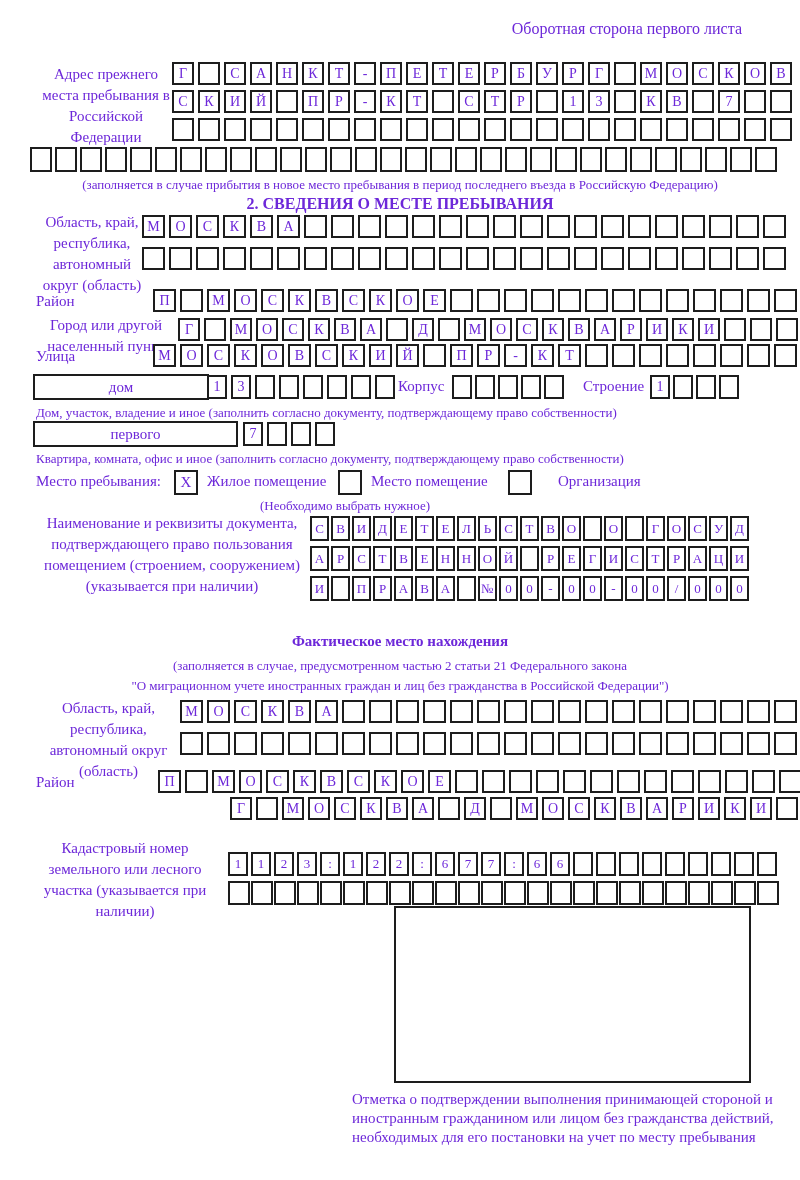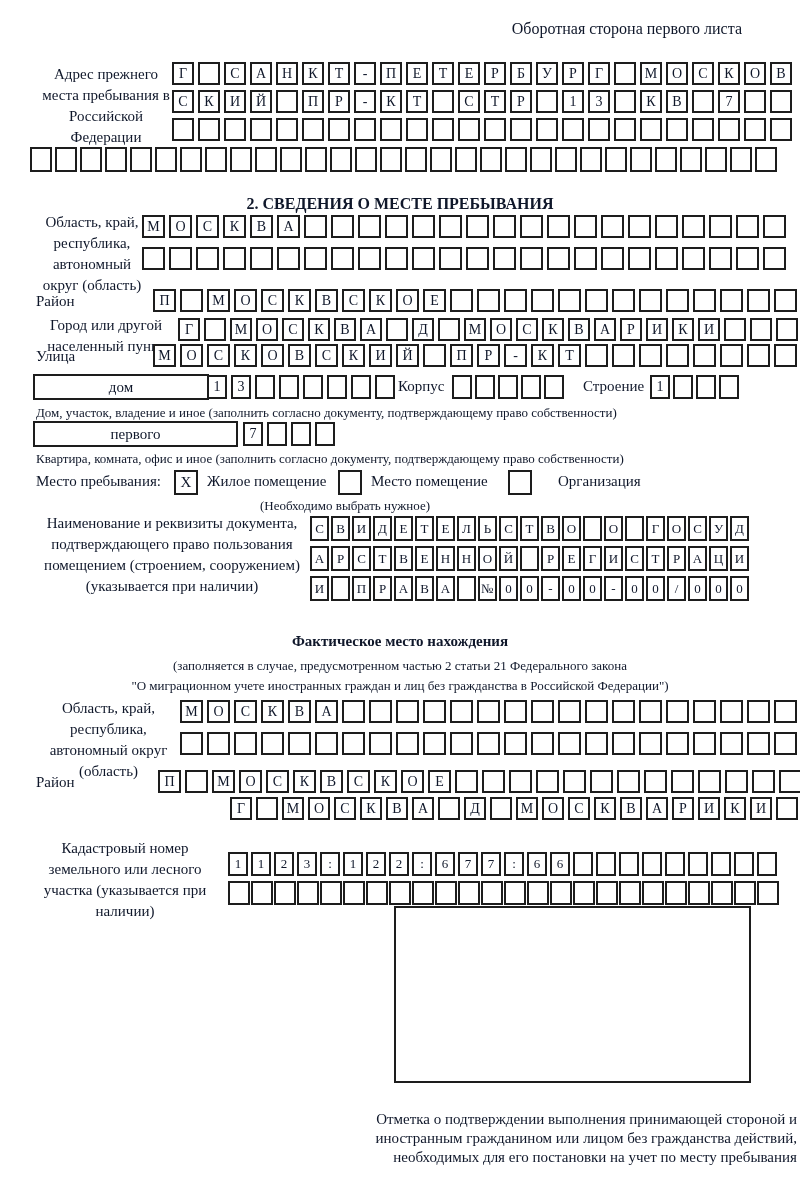--- a/index.html
+++ b/index.html
@@ -1,18 +1,18 @@
 <!DOCTYPE html>
 <html><head>
 <meta charset="utf-8">
 <style>
   html,body{margin:0;padding:0;background:#fff;}
   #page{
     position:relative;width:800px;height:1180px;background:#ffffff;
-    font-family:"Liberation Serif","DejaVu Serif",serif;color:#0f172a;overflow:hidden;
+    font-family:"Liberation Serif","DejaVu Serif",serif;color:#6d28d9;overflow:hidden;
   }
   .hnote{position:absolute;top:20px;right:58px;font-size:16px;}
   .lbl{position:absolute;font-size:15px;line-height:21px;text-align:center;}
   .caption{position:absolute;font-size:13px;line-height:18px;}
   .center{text-align:center;left:0;width:800px;}
   .bold{font-weight:bold;}
   .cellrow{position:absolute;display:flex;}
   .cell{
     box-sizing:border-box;border:2px solid #1d1d1d;background:#fff;
     display:flex;align-items:center;justify-content:center;
@@ -29,21 +29,21 @@
   .wbox{
     position:absolute;box-sizing:border-box;border:2px solid #1d1d1d;
     display:flex;align-items:center;justify-content:center;font-size:15px;background:#fff;
   }
   .cb{
     position:absolute;box-sizing:border-box;width:24px;height:25px;border:2px solid #1d1d1d;
     display:flex;align-items:center;justify-content:center;font-size:15px;background:#fff;
   }
   .inline-lbl{position:absolute;font-size:15px;}
   .stamp{position:absolute;box-sizing:border-box;border:2px solid #1d1d1d;background:#fff;}
-  .stampnote{position:absolute;font-size:15px;line-height:19px;text-align:right;margin-top:20px;}
+  .stampnote{position:absolute;font-size:15px;line-height:19px;text-align:left;}
 </style>
 </head>
 <body>
 
 <div id="page">
 
   <div class="hnote">Оборотная сторона первого листа</div>
 
   <div class="lbl" style="left:36px;top:64px;width:140px">Адрес прежнего места пребывания в Российской Федерации</div>
   <div class="cellrow cr-a" style="left:172px;top:62px">
@@ -149,20 +149,21 @@
       <span class="cell"></span>
       <span class="cell"></span>
       <span class="cell"></span>
       <span class="cell"></span>
       <span class="cell"></span>
       <span class="cell"></span>
       <span class="cell"></span>
       <span class="cell"></span>
       <span class="cell"></span>
     </div>
+  <div class="caption center" style="top:176px">(заполняется в случае прибытия в новое место пребывания в период последнего въезда в Российскую Федерацию)</div>
 
   <div class="lbl bold center" style="top:193px;position:absolute;font-size:16px">2. СВЕДЕНИЯ О МЕСТЕ ПРЕБЫВАНИЯ</div>
 
   <div class="lbl" style="left:36px;top:212px;width:112px">Область, край, республика, автономный округ (область)</div>
   <div class="cellrow cr-b" style="left:142px;top:215px">
       <span class="cell">М</span>
       <span class="cell">О</span>
       <span class="cell">С</span>
       <span class="cell">К</span>
       <span class="cell">В</span>

